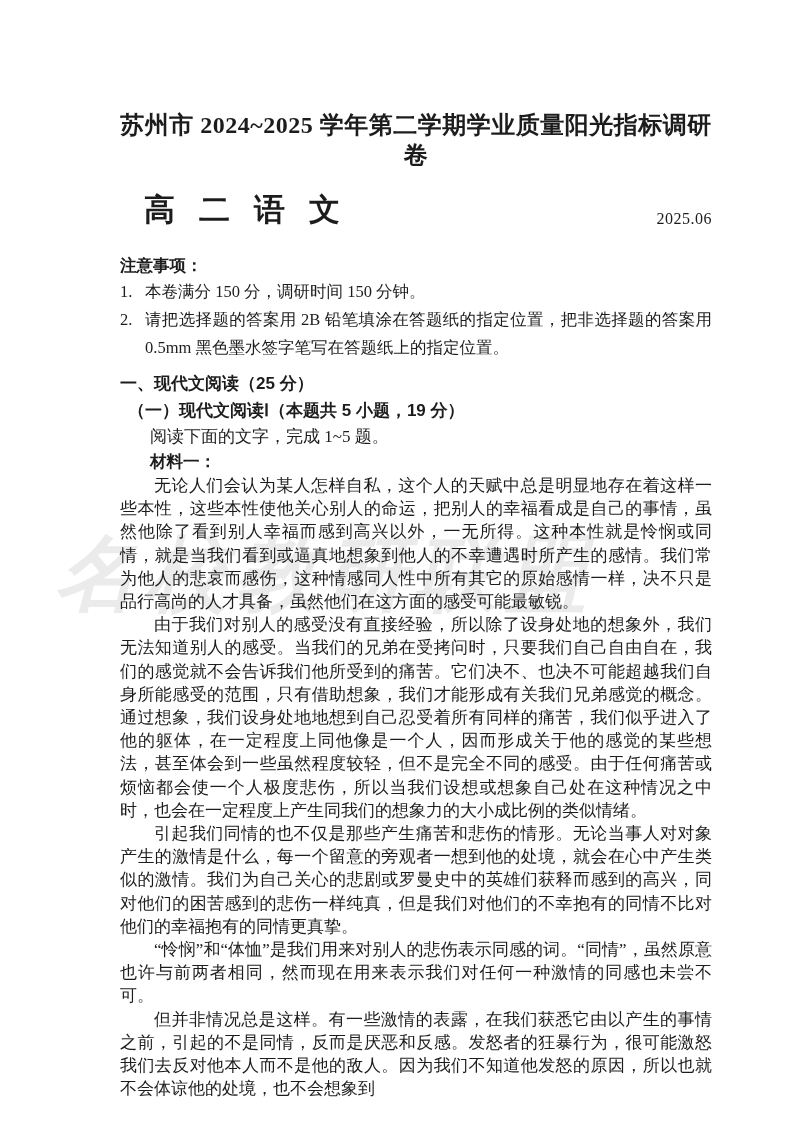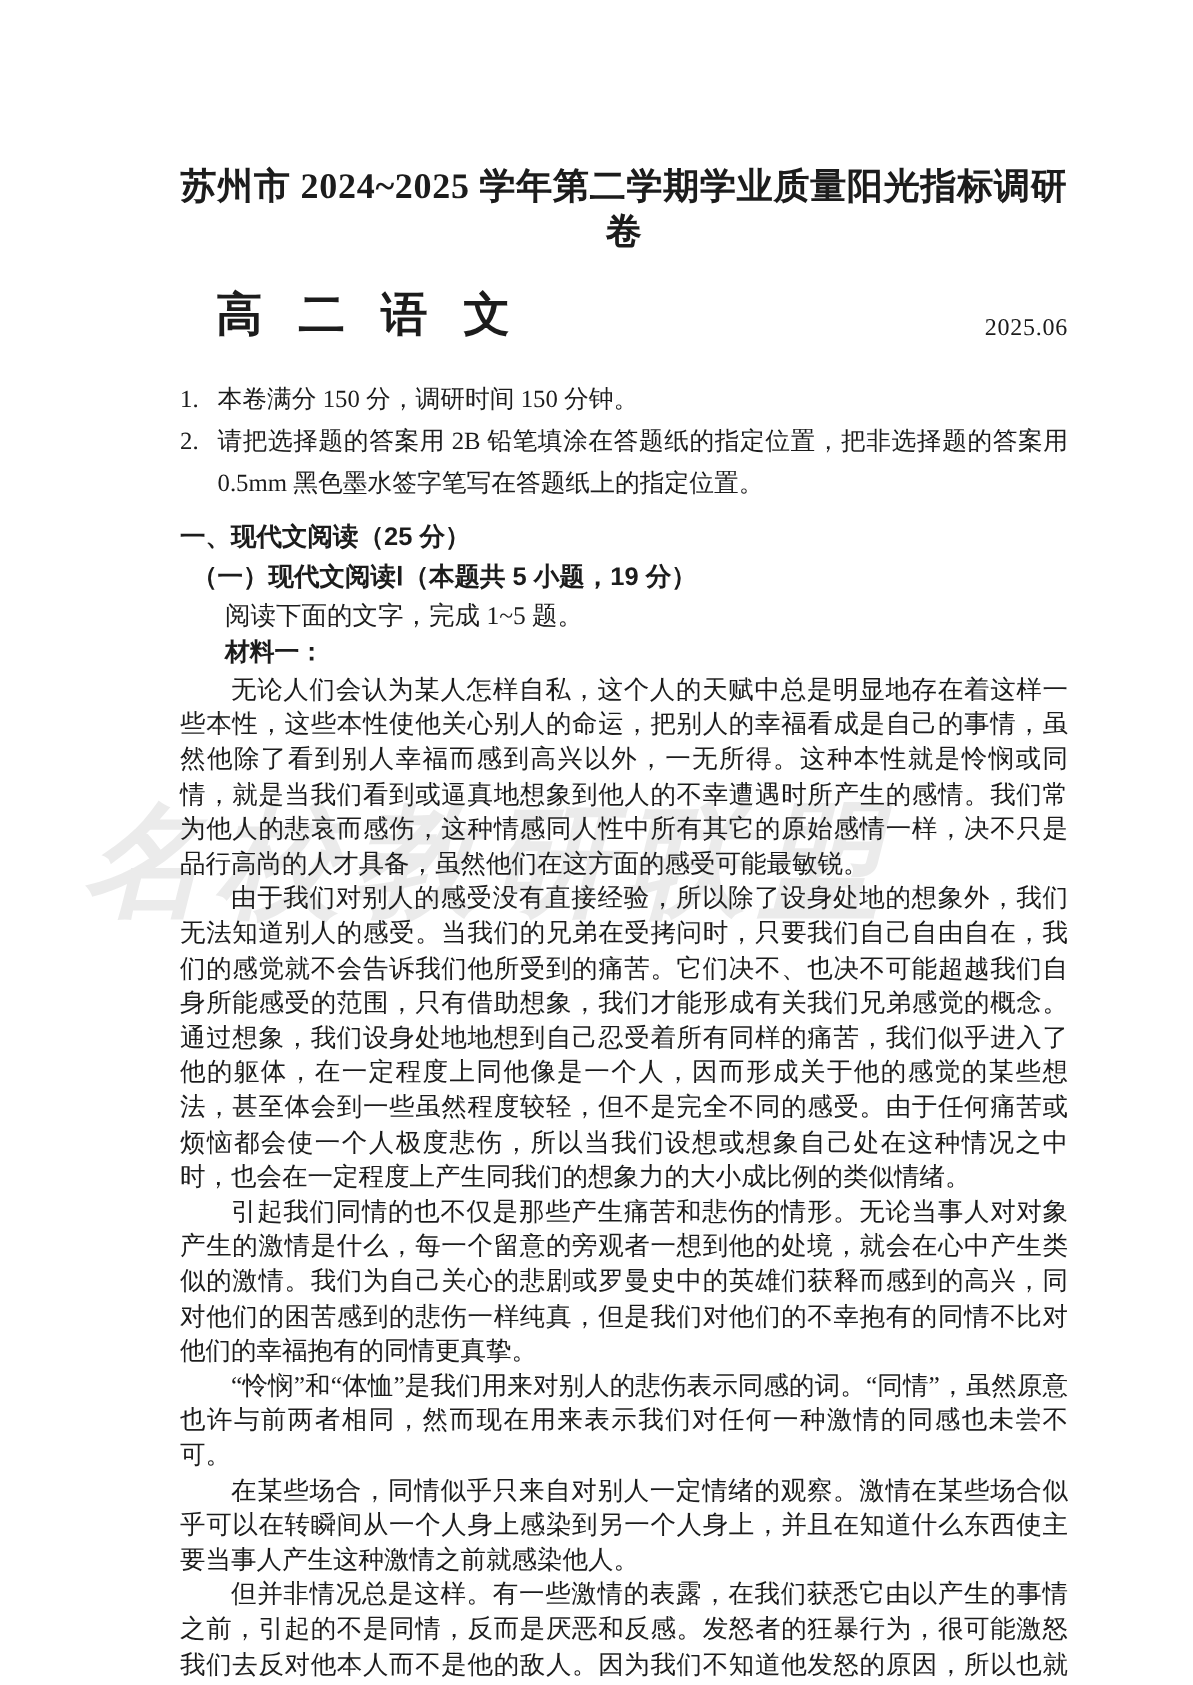--- a/index.html
+++ b/index.html
@@ -115,38 +115,38 @@
   <div class="content">
 
     <h1 class="doc-title">苏州市 2024~2025 学年第二学期学业质量阳光指标调研卷</h1>
 
     <div class="subject-row">
       <h2 class="subject-heading">高二语文</h2>
       <span class="exam-date">2025.06</span>
     </div>
 
     <div class="notice">
+      <p class="notice-heading">注意事项：</p>
       <div class="notice-item">
         <span class="num">1.</span>
         <span class="txt">本卷满分 150 分，调研时间 150 分钟。</span>
       </div>
       <div class="notice-item">
         <span class="num">2.</span>
         <span class="txt">请把选择题的答案用 2B 铅笔填涂在答题纸的指定位置，把非选择题的答案用 0.5mm 黑色墨水签字笔写在答题纸上的指定位置。</span>
       </div>
     </div>
 
     <p class="part-heading">一、现代文阅读（25 分）</p>
     <p class="sub-heading">（一）现代文阅读Ⅰ（本题共 5 小题，19 分）</p>
     <p class="instruction">阅读下面的文字，完成 1~5 题。</p>
     <p class="material-label">材料一：</p>
 
     <div class="passage">
       <p>无论人们会认为某人怎样自私，这个人的天赋中总是明显地存在着这样一些本性，这些本性使他关心别人的命运，把别人的幸福看成是自己的事情，虽然他除了看到别人幸福而感到高兴以外，一无所得。这种本性就是怜悯或同情，就是当我们看到或逼真地想象到他人的不幸遭遇时所产生的感情。我们常为他人的悲哀而感伤，这种情感同人性中所有其它的原始感情一样，决不只是品行高尚的人才具备，虽然他们在这方面的感受可能最敏锐。</p>
       <p>由于我们对别人的感受没有直接经验，所以除了设身处地的想象外，我们无法知道别人的感受。当我们的兄弟在受拷问时，只要我们自己自由自在，我们的感觉就不会告诉我们他所受到的痛苦。它们决不、也决不可能超越我们自身所能感受的范围，只有借助想象，我们才能形成有关我们兄弟感觉的概念。通过想象，我们设身处地地想到自己忍受着所有同样的痛苦，我们似乎进入了他的躯体，在一定程度上同他像是一个人，因而形成关于他的感觉的某些想法，甚至体会到一些虽然程度较轻，但不是完全不同的感受。由于任何痛苦或烦恼都会使一个人极度悲伤，所以当我们设想或想象自己处在这种情况之中时，也会在一定程度上产生同我们的想象力的大小成比例的类似情绪。</p>
       <p>引起我们同情的也不仅是那些产生痛苦和悲伤的情形。无论当事人对对象产生的激情是什么，每一个留意的旁观者一想到他的处境，就会在心中产生类似的激情。我们为自己关心的悲剧或罗曼史中的英雄们获释而感到的高兴，同对他们的困苦感到的悲伤一样纯真，但是我们对他们的不幸抱有的同情不比对他们的幸福抱有的同情更真挚。</p>
       <p>“怜悯”和“体恤”是我们用来对别人的悲伤表示同感的词。“同情”，虽然原意也许与前两者相同，然而现在用来表示我们对任何一种激情的同感也未尝不可。</p>
-      <p>在某些场合，同情似乎只来自对别人一定情绪的观察。激情在某些场合似乎可以在转瞬间从一个人身上感染到另一个人身上，并且在知道什么东西使主要当事人产生这种激情之前就感染他人。</p>
       <p>但并非情况总是这样。有一些激情的表露，在我们获悉它由以产生的事情之前，引起的不是同情，反而是厌恶和反感。发怒者的狂暴行为，很可能激怒我们去反对他本人而不是他的敌人。因为我们不知道他发怒的原因，所以也就不会体谅他的处境，也不会想象到</p>
     </div>
 
   </div>
 </div>
 
 </body></html>

